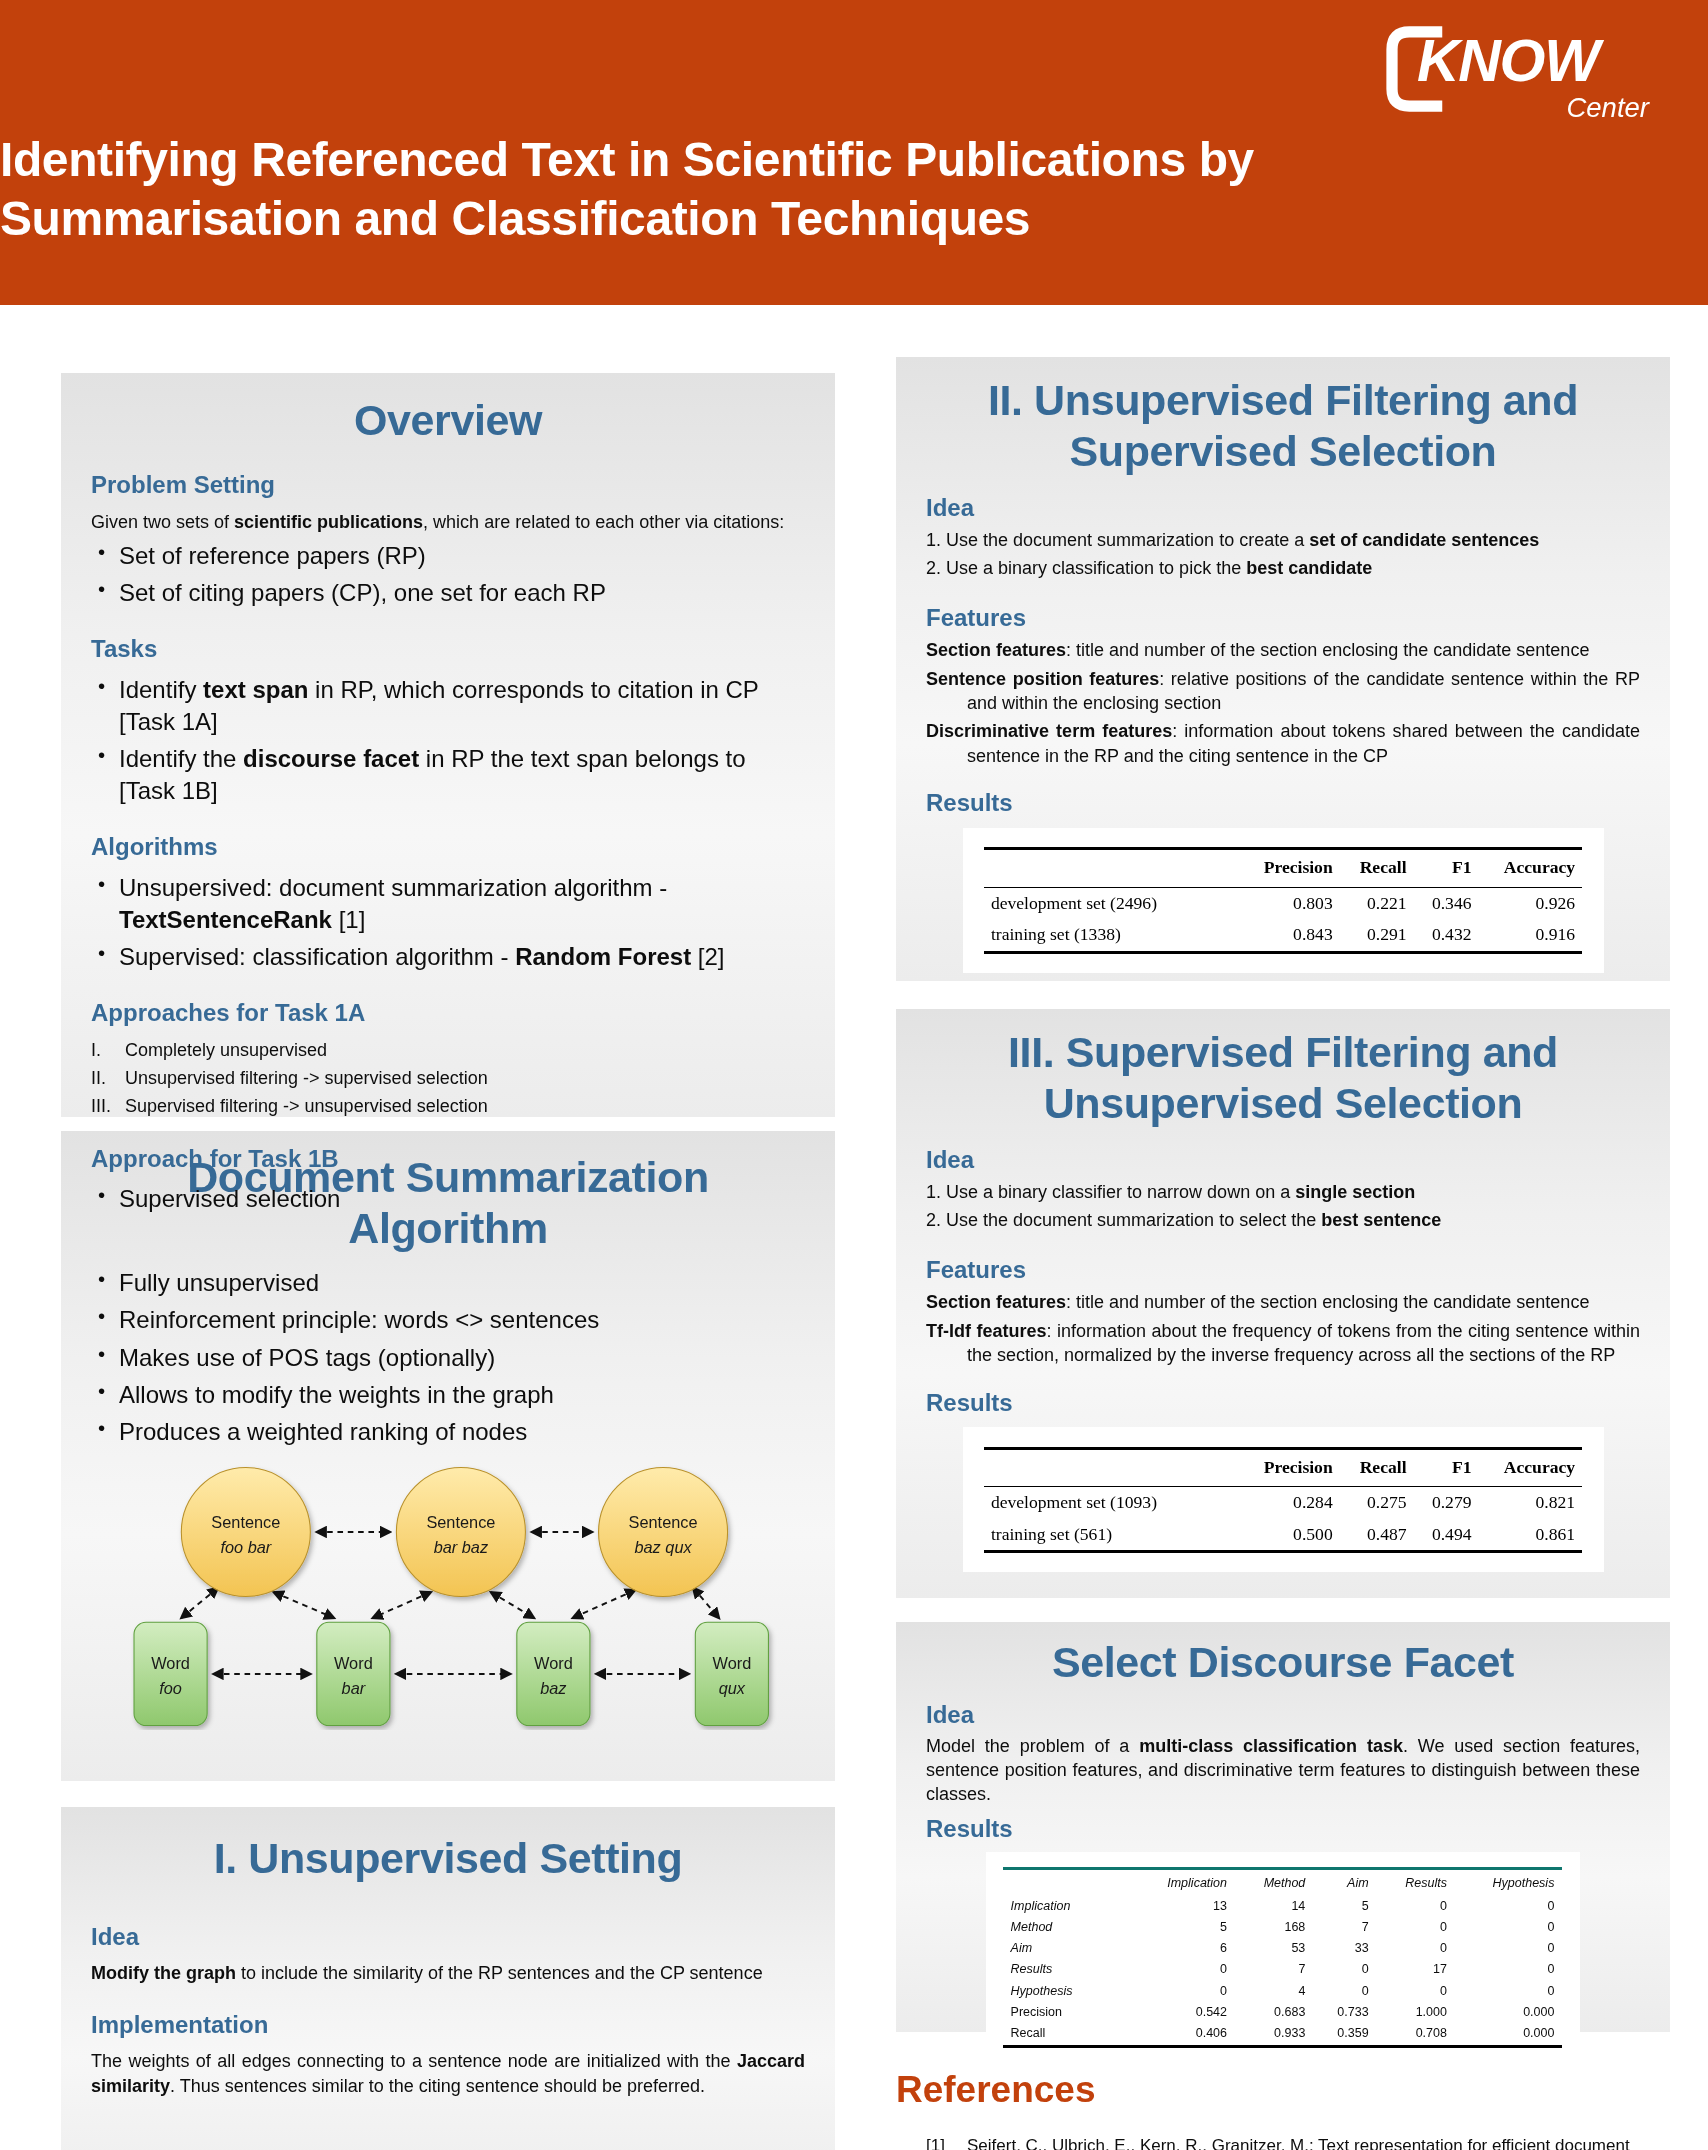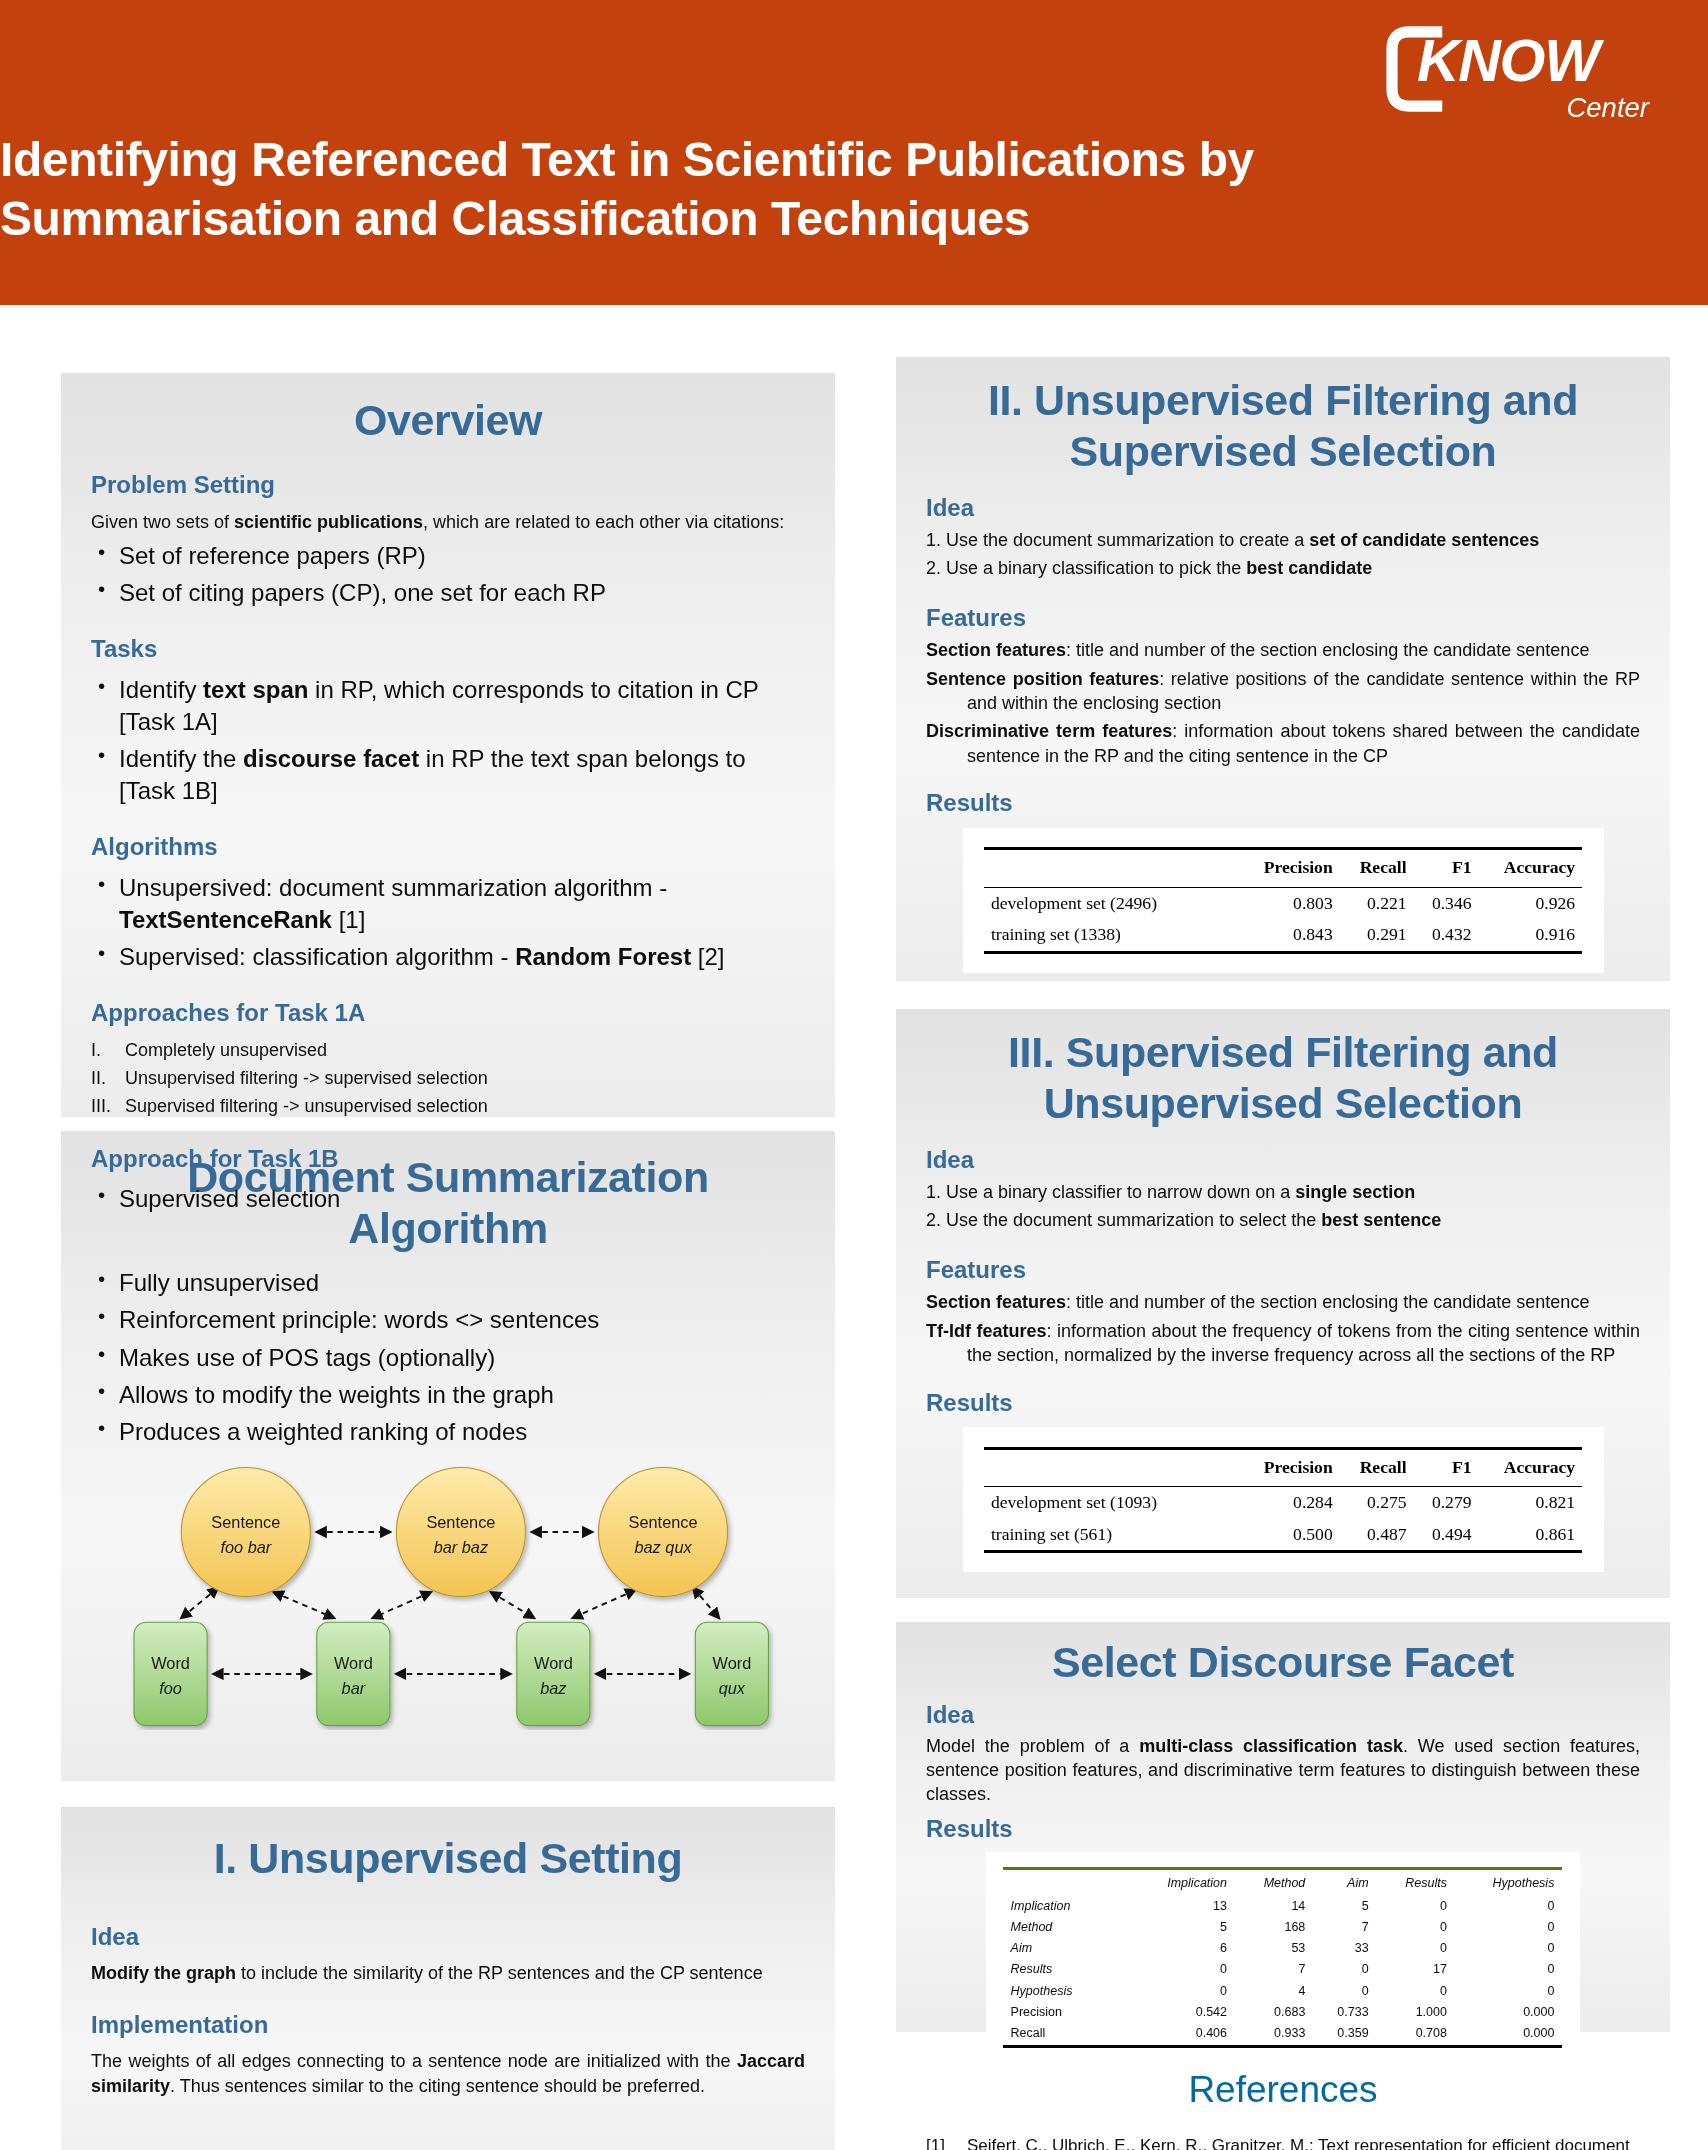--- a/index.html
+++ b/index.html
@@ -40,38 +40,38 @@
 
   
   .tbox{background:#ffffff;margin:10.8px auto 0 auto;width:641px;box-sizing:border-box;padding:19.4px 21.5px;}
   .tbox table{border-collapse:collapse;font-family:"Liberation Serif",serif;color:#000;margin:0 auto;}
   .rt{width:598px;font-size:17.6px;border-top:3.4px solid #000;border-bottom:3.4px solid #000;}
   .rt thead tr{border-bottom:1.3px solid #000;}
   .rt th{font-weight:bold;text-align:right;padding:6.9px 6.9px 8.6px 6.9px;}
   .rt td{text-align:right;padding:5.2px 6.9px;}
   .rt .lbl{text-align:left;width:241px;font-weight:normal;}
   .cbox{background:#ffffff;margin:8.6px auto 0 auto;width:594px;box-sizing:border-box;padding:15px 17px;}
-  .ct{width:559px;font-size:12.5px;border-top:3px solid #4d7c0f;border-bottom:3px solid #000;}
+  .ct{width:559px;font-size:12.5px;border-top:3px solid #0f766e;border-bottom:3px solid #000;}
   .ct thead tr{border-bottom:0.9px solid #000;}
   .ct th{font-style:italic;font-weight:normal;text-align:right;padding:4.3px 5.6px;}
   .ct td{text-align:right;padding:2.6px 5.6px;}
   .ct .lbl{font-style:italic;text-align:left;width:112px;}
   .ct tr.msep{border-top:1.3px solid #000;}
   .ct .mlbl{font-style:normal;text-align:left;}
 
   
   .diagram{display:block;margin:15px auto 0 auto;}
   .nlabel{font-family:"Liberation Sans",sans-serif;font-size:38px;fill:#1a1a1a;text-anchor:middle;}
   .nword{font-family:"Liberation Sans",sans-serif;font-size:38px;font-style:italic;fill:#1a1a1a;text-anchor:middle;}
   .edge{stroke:#111;stroke-width:4.5;stroke-dasharray:13 11;fill:none;
         marker-start:url(#ah);marker-end:url(#ah);}
 
   
   .refs{margin-top:37px;}
-  .refs h2{font-size:37px;font-weight:normal;color:#0369a1;text-align:center;margin:0 0 24px 0;}
+  .refs h2{font-size:37px;font-weight:bold;color:#c2410c;margin:0 0 24px 0;}
   .ref{display:flex;font-size:17px;line-height:1.32;margin:2.6px 0 2.6px 30px;width:705px;}
   .ref .rn{flex:none;width:41px;}
 </style>
 </head>
 <body>
 
 <div class="poster">
 
   <header class="banner">
     <div class="logo logo-header">

